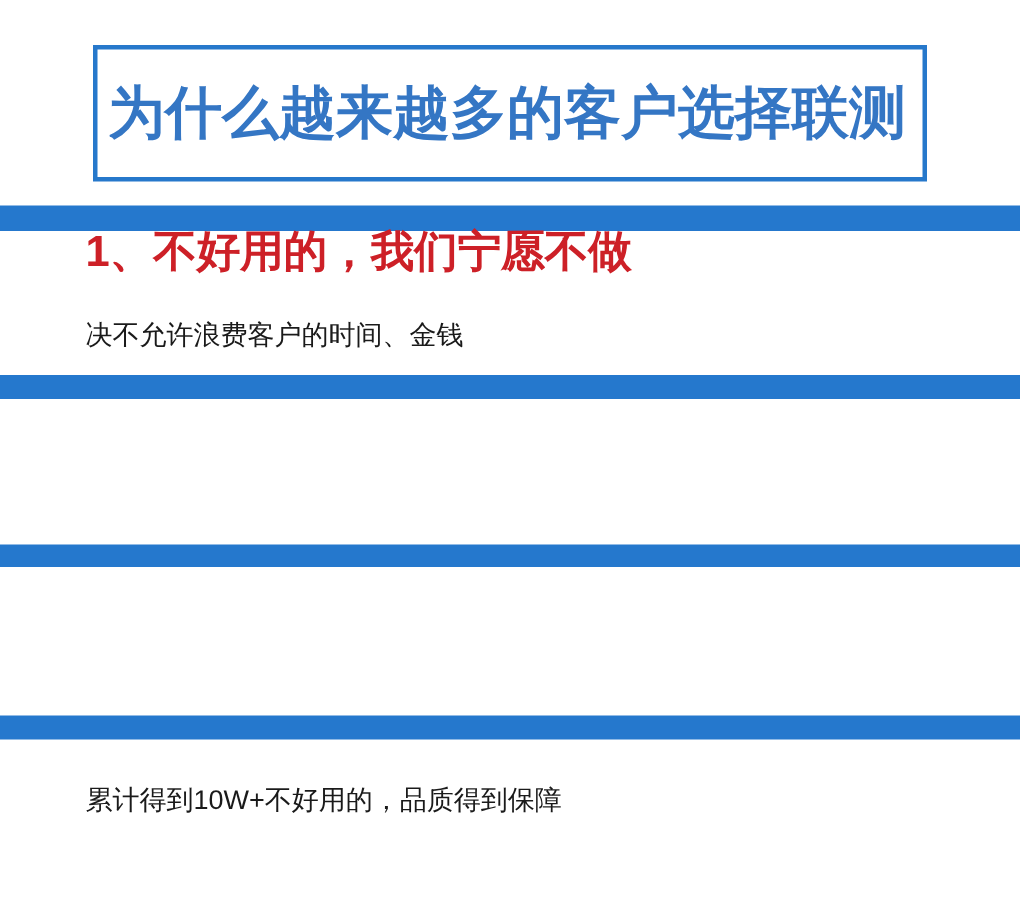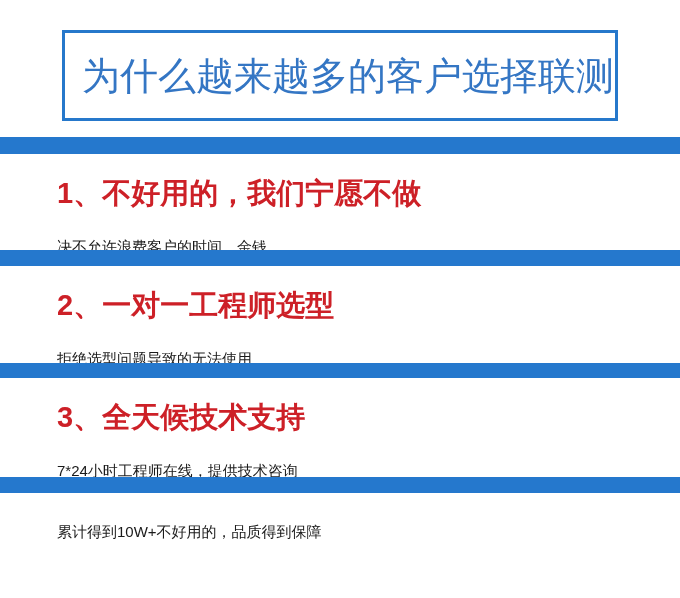--- a/index.html
+++ b/index.html
@@ -32,23 +32,23 @@
     border: 3px solid #2678cb;
     background: #ffffff;
     display: flex;
     align-items: center;
     justify-content: flex-start;
   }
   .title-text {
     font-size: 38px;
     line-height: 1;
     color: #3476c4;
-    font-weight: 400;
+    font-weight: 700;
     letter-spacing: 0px;
-    padding-left: 17px;
+    padding-left: 7px;
     white-space: nowrap;
   }
 
   
   .section {
     position: absolute;
     left: 0;
     width: 680px;
   }
   .bar {
@@ -61,37 +61,37 @@
   .sec-heading {
     color: #cd2027;
     font-weight: bold;
     font-size: 29px;
     line-height: 1;
     white-space: nowrap;
   }
   .sec-sub {
     color: #1a1a1a;
     font-weight: 400;
-    font-size: 15px;
+    font-size: 18px;
     line-height: 1;
     white-space: nowrap;
   }
 
   
   #section-1 { top: 137px; }
   #section-2 { top: 250px; }
   #section-3 { top: 363px; }
   #section-4 { top: 477px; }
 
   #section-1 .bar { height: 17px; }
   #section-2 .bar { height: 16px; }
   #section-3 .bar { height: 15px; }
   #section-4 .bar { height: 16px; }
 
-  .sec-heading { margin-top: 25px; }
+  .sec-heading { }
   .sec-sub { margin-top: 31px; }
 </style>
 </head>
 <body>
 
 <div id="page">
 
   <div class="title-box">
     <div class="title-text">为什么越来越多的客户选择联测</div>
   </div>
@@ -99,31 +99,25 @@
   <div class="section" id="section-1">
     <div class="bar"></div>
     <div class="sec-body">
       <div class="sec-heading">1、不好用的，我们宁愿不做</div>
       <div class="sec-sub">决不允许浪费客户的时间、金钱</div>
     </div>
   </div>
 
   <div class="section" id="section-2">
     <div class="bar"></div>
-    <div class="sec-body">
-      <div class="sec-heading">2、一对一工程师选型</div>
-      <div class="sec-sub">拒绝选型问题导致的无法使用</div>
-    </div>
   </div>
 
   <div class="section" id="section-3">
     <div class="bar"></div>
     <div class="sec-body">
-      <div class="sec-heading">3、全天候技术支持</div>
-      <div class="sec-sub">7*24小时工程师在线，提供技术咨询</div>
     </div>
   </div>
 
   <div class="section" id="section-4">
     <div class="bar"></div>
     <div class="sec-body">
       <div class="sec-sub">累计得到10W+不好用的，品质得到保障</div>
     </div>
   </div>
 

